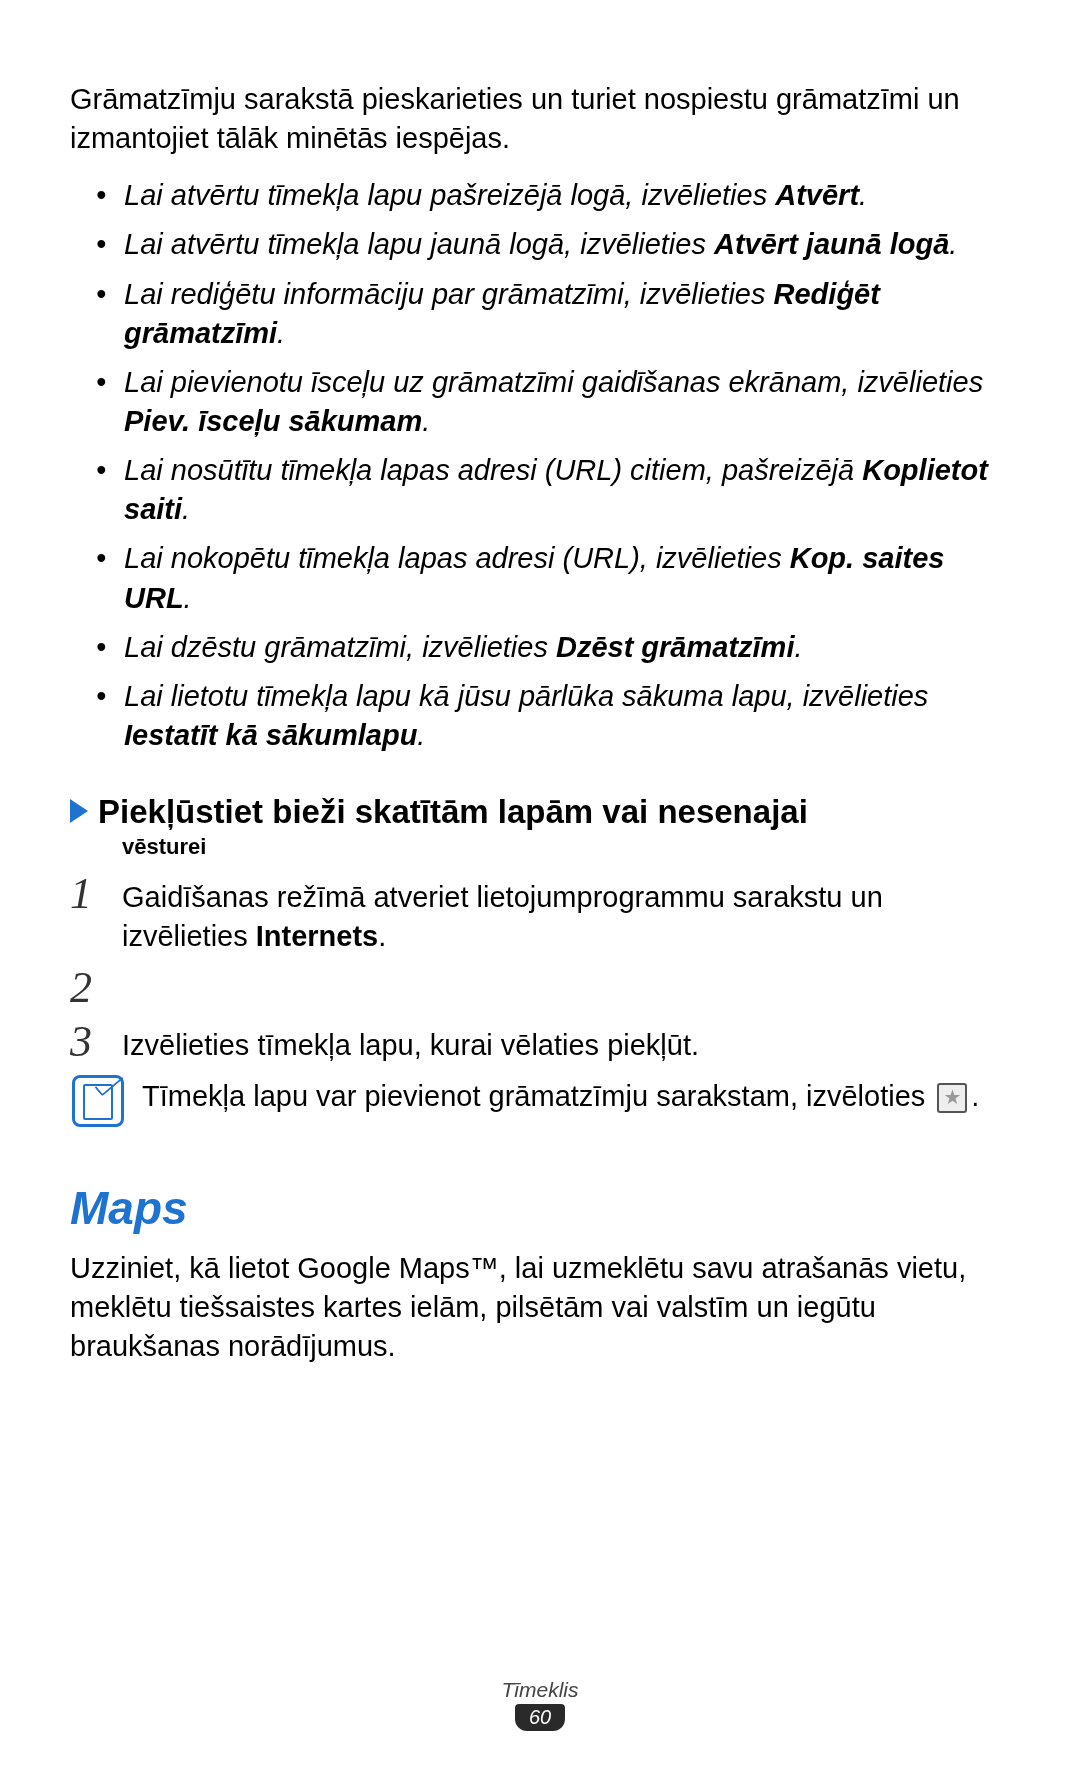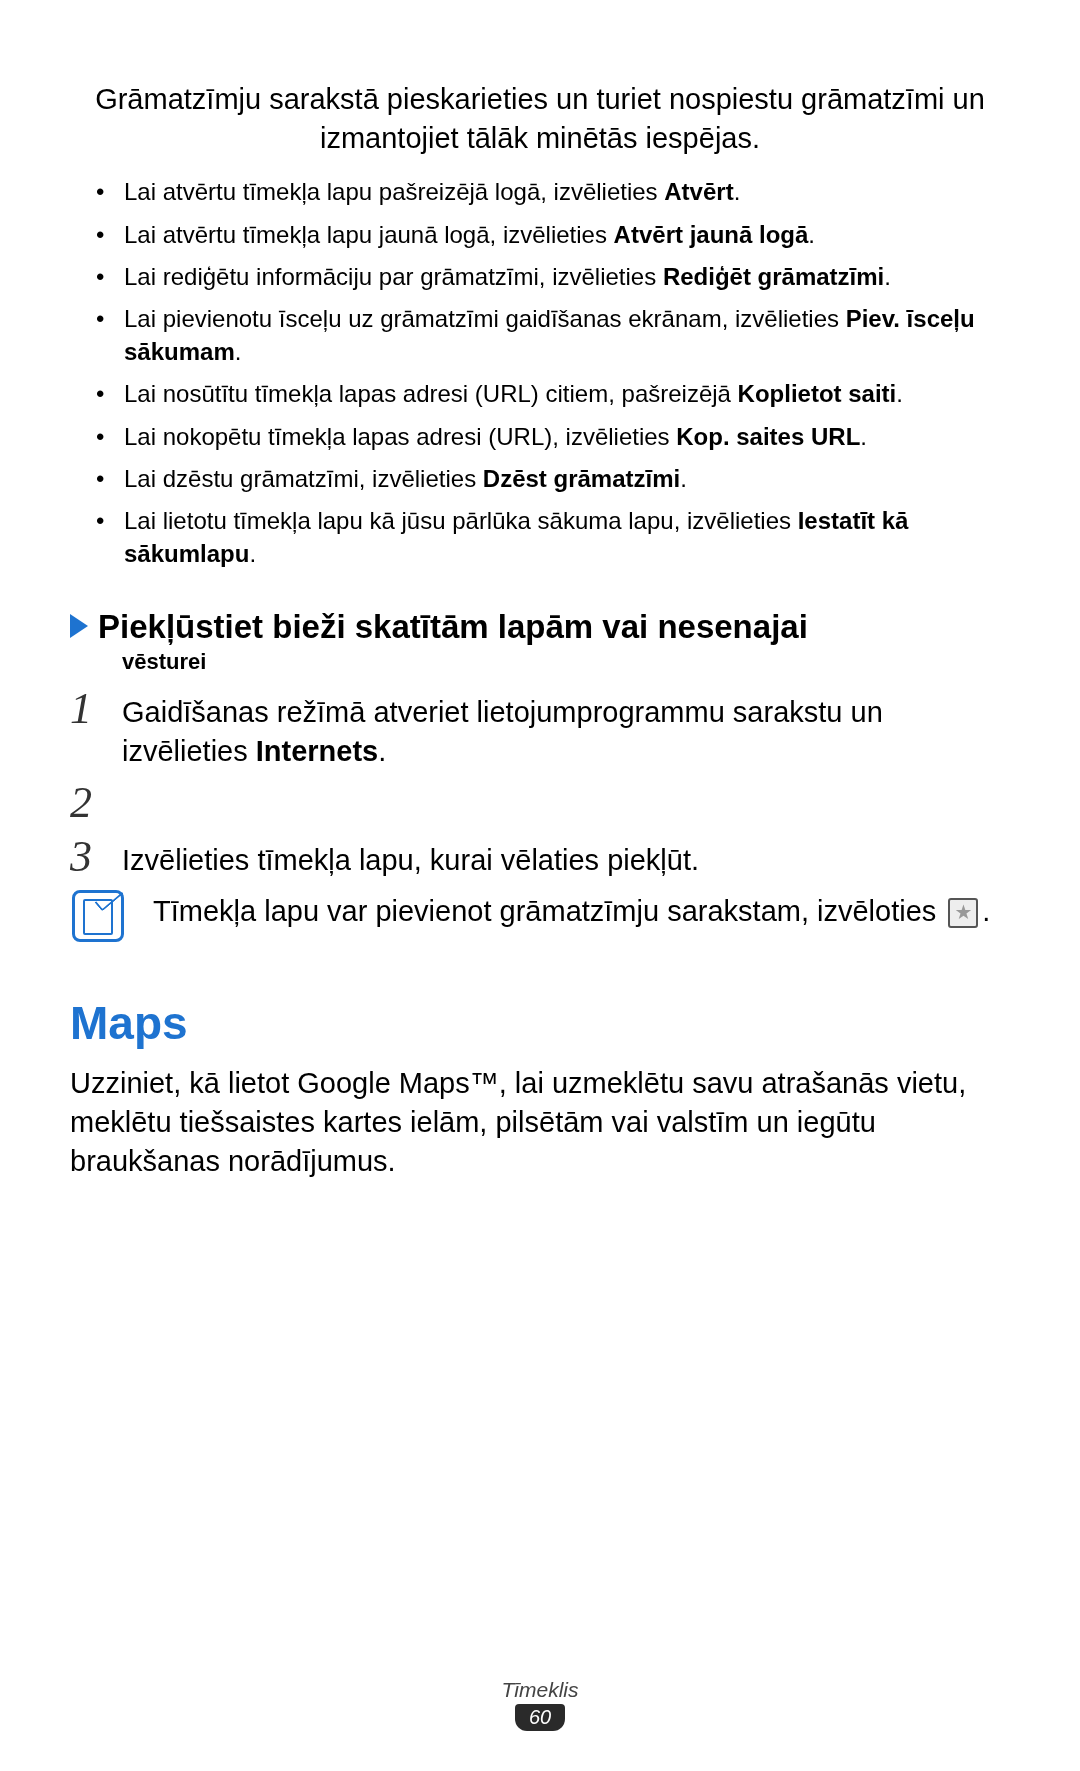--- a/index.html
+++ b/index.html
@@ -5,28 +5,29 @@
   * { box-sizing: border-box; margin: 0; padding: 0; }
   body {
     width: 1080px;
     height: 1771px;
     background: #fff;
     font-family: "Segoe UI", "Helvetica Neue", Arial, sans-serif;
     color: #000;
     padding: 80px 70px 40px 70px;
     position: relative;
   }
-  .intro { font-size: 29px; line-height: 1.35; margin-bottom: 18px; text-align: center; }
+  .intro { font-size: 29px; line-height: 1.35; margin-bottom: 18px; }
   .bullet-list { list-style: none; margin-left: 26px; }
   .bullet-list li {
-    font-size: 24px;
+    font-size: 29px;
     line-height: 1.35;
     margin-bottom: 10px;
     position: relative;
     padding-left: 28px;
+    font-style: italic;
   }
   .bullet-list li::before {
     content: "•";
     position: absolute;
     left: 0;
     top: 0;
   }
   b { font-weight: 700; }
   .subhead-row { margin-top: 36px; }
   .chevron {
@@ -82,21 +83,21 @@
     clip-path: polygon(0 0, 100% 0, 100% 100%, 50% 70%, 0 100%);
   }
   .inline-icon.star::after {
     content: "★";
     position: absolute;
     left: 50%; top: 50%;
     transform: translate(-50%, -52%);
     font-size: 20px;
     color: #999;
   }
-  .note-row { display: flex; align-items: flex-start; margin-top: 8px; margin-left: 2px; gap: 11px; }
+  .note-row { display: flex; align-items: flex-start; margin-top: 8px; margin-left: 2px; }
   .note-icon {
     width: 52px; height: 52px;
     border: 3px solid #1e73d0;
     border-radius: 8px;
     flex-shrink: 0;
     position: relative;
     margin-right: 18px;
   }
   .note-icon::before {
     content: "";
@@ -116,20 +117,21 @@
     transform: rotate(-40deg);
     border-radius: 0 0 0 3px;
   }
   .note-text { font-size: 29px; line-height: 1.35; padding-top: 2px; }
   .section-title {
     color: #1e73d0;
     font-size: 46px;
     font-weight: 700;
     margin-top: 54px;
     margin-bottom: 14px;
+    font-style: italic;
   }
   .body-para { font-size: 29px; line-height: 1.35; }
   .footer {
     position: absolute;
     bottom: 40px;
     left: 0; right: 0;
     text-align: center;
   }
   .footer-label { font-style: italic; font-size: 21px; color: #444; }
   .page-badge {

